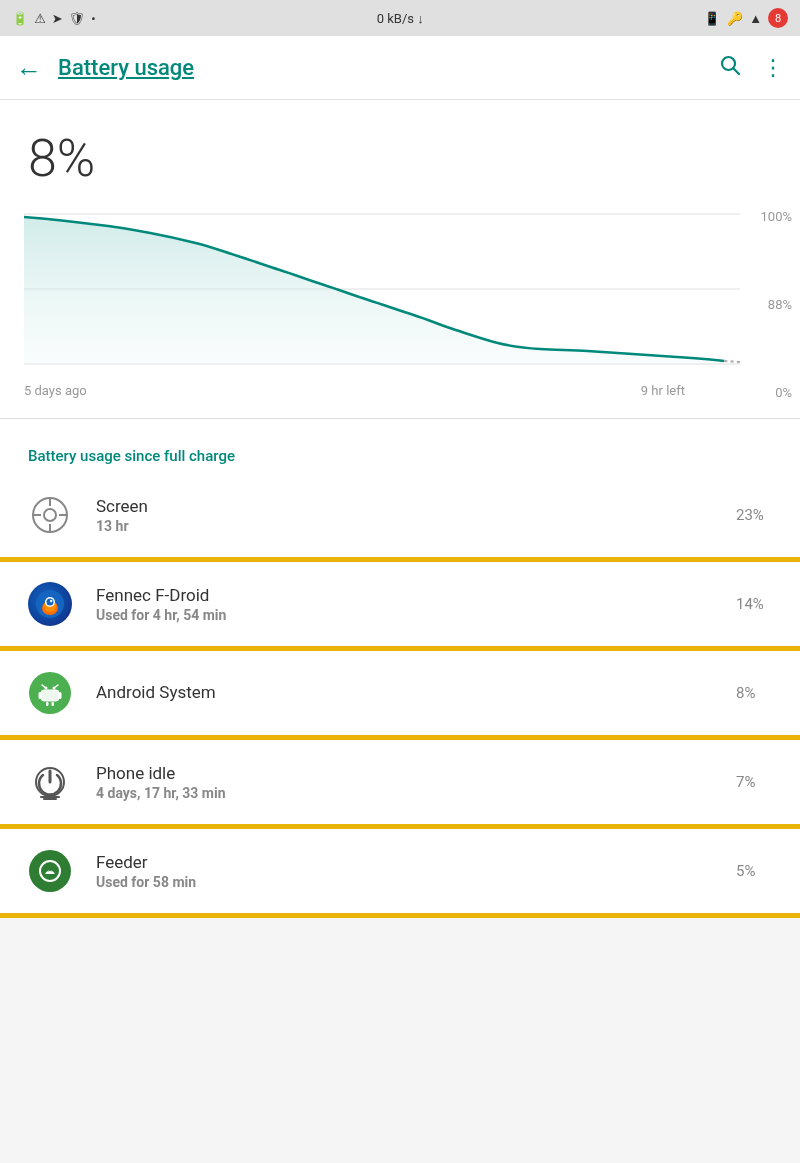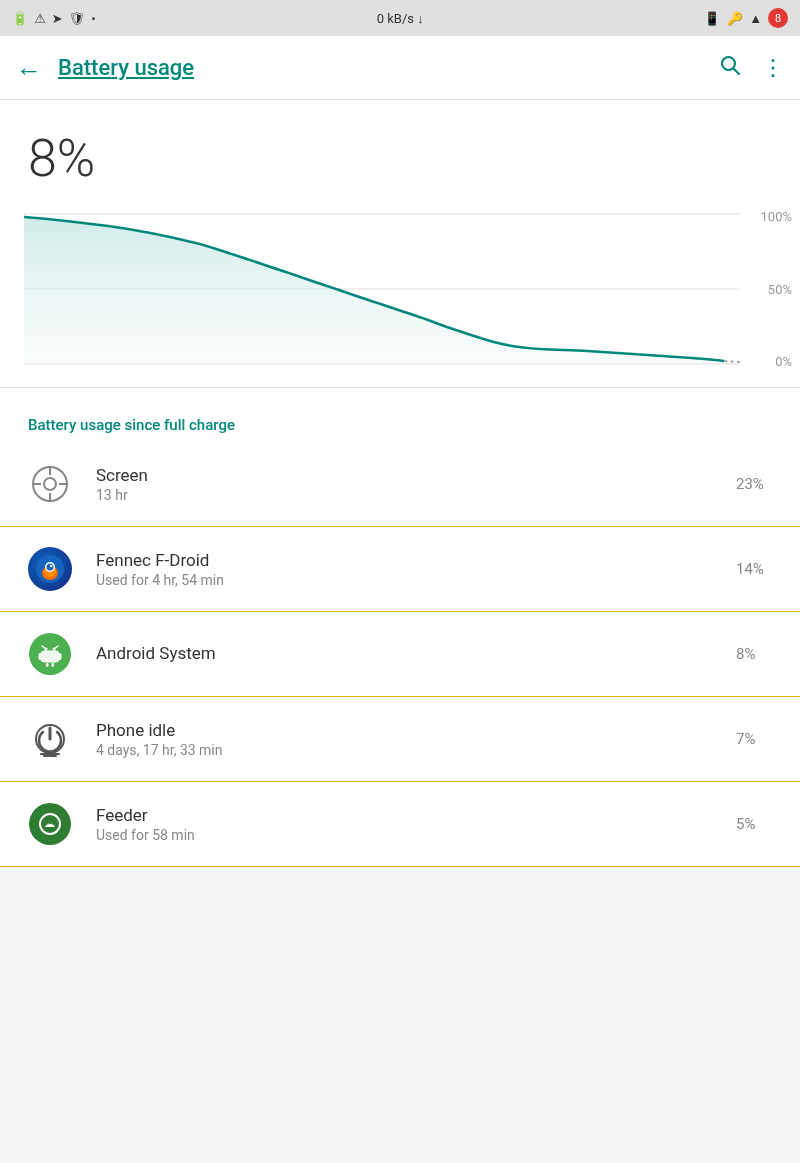--- a/index.html
+++ b/index.html
@@ -126,21 +126,21 @@
       font-weight: 500;
       color: #00897b;
     }
 
     
     .usage-item {
       display: flex;
       align-items: center;
       padding: 16px 24px;
       background: #fff;
-      border-bottom: 1px solid #eab308;
+      border-bottom: 5px solid #eab308;
       cursor: pointer;
     }
     .usage-icon {
       width: 52px;
       height: 52px;
       display: flex;
       align-items: center;
       justify-content: center;
       margin-right: 20px;
       flex-shrink: 0;
@@ -148,20 +148,21 @@
     .usage-info { flex: 1; }
     .usage-name {
       font-size: 17px;
       color: #333;
       font-weight: 400;
     }
     .usage-detail {
       font-size: 14px;
       color: #888;
       margin-top: 2px;
+      font-weight: bold;
     }
     .usage-percent {
       font-size: 15px;
       color: #888;
       min-width: 40px;
     }
 
     
     .chart-svg {
       width: 100%;
@@ -265,25 +266,29 @@
           <path d="M0,18 C15,19 25,20 40,22 C55,24 65,25 80,27 C95,29 105,31 120,34 C135,37 148,40 163,44 C178,48 188,52 203,57 C218,62 228,66 243,71 C258,76 270,81 285,86 C300,91 312,96 327,101 C342,106 355,111 370,116 C385,121 395,126 410,131 C425,136 435,140 450,144 C465,148 475,149 490,150 C505,151 520,151 535,152 C550,153 563,154 578,155 C593,156 605,157 620,158 C635,159 650,160 665,162 L665,165 L0,165 Z" fill="url(#chartGrad)"></path>
 
           <path d="M0,18 C15,19 25,20 40,22 C55,24 65,25 80,27 C95,29 105,31 120,34 C135,37 148,40 163,44 C178,48 188,52 203,57 C218,62 228,66 243,71 C258,76 270,81 285,86 C300,91 312,96 327,101 C342,106 355,111 370,116 C385,121 395,126 410,131 C425,136 435,140 450,144 C465,148 475,149 490,150 C505,151 520,151 535,152 C550,153 563,154 578,155 C593,156 605,157 620,158 C635,159 650,160 665,162" fill="none" stroke="#00897b" stroke-width="2.5" stroke-linejoin="round"></path>
 
           <line x1="665" y1="162" x2="680" y2="163" stroke="#aaa" stroke-width="2" stroke-dasharray="3,3"></line>
         </svg>
       </div>
 
       <div class="chart-labels-right" style="width:55px; display:flex; flex-direction:column; justify-content:space-between; padding:10px 8px;">
         <span class="chart-label-pct">100%</span>
-        <span class="chart-label-pct">50%</span>
+        <span class="chart-label-pct">88%</span>
         <span class="chart-label-pct">0%</span>
       </div>
     </div>
 
+    <div class="chart-time-labels">
+      <span>5 days ago</span>
+      <span style="margin-right:55px;">9 hr left</span>
+    </div>
   </div>
 
   <div class="divider"></div>
 
   <div class="section-header">Battery usage since full charge</div>
 
   <div class="usage-item">
     <div class="usage-icon">
       <svg width="38" height="38" viewBox="0 0 38 38">
         <circle cx="19" cy="19" r="17" fill="none" stroke="#888" stroke-width="2"></circle>

